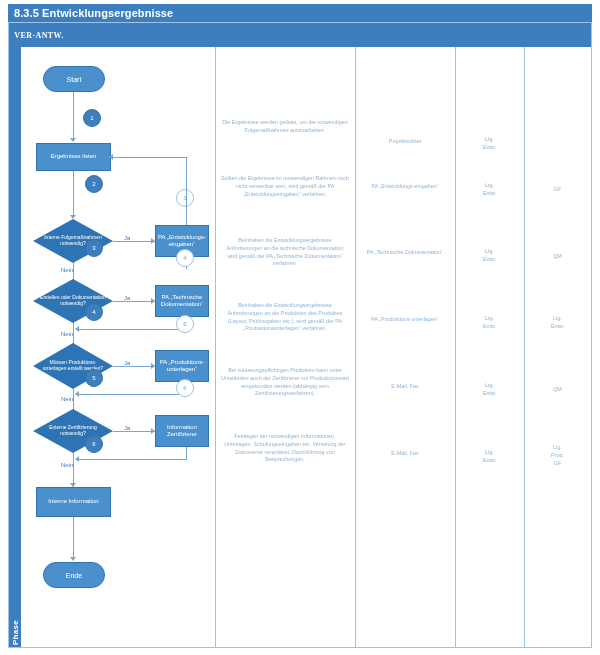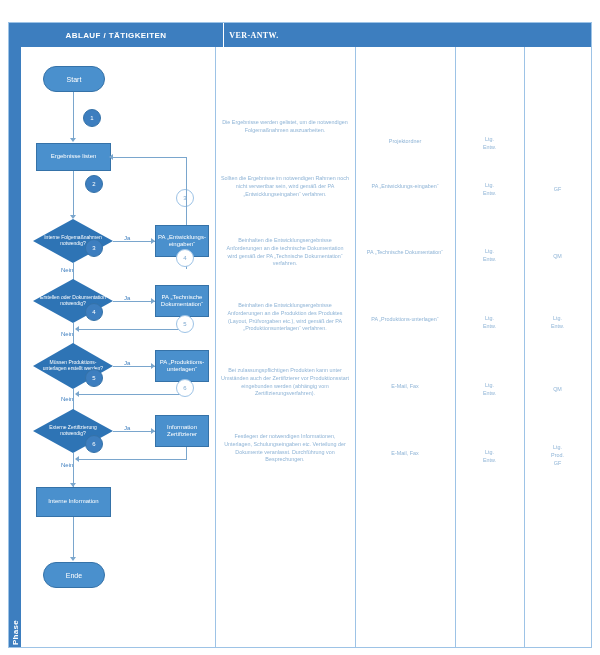--- a/index.html
+++ b/index.html
@@ -127,25 +127,25 @@
     font-size:5.4px;line-height:1.45;box-sizing:border-box;padding:0 6px;
   }
   .cell-text.doc{font-size:5.4px;}
   .cell-text.resp{font-size:5.4px;line-height:1.5;}
 </style>
 </head>
 <body>
 
 <div class="page">
 
+  <div class="title-bar">8.3.5 Entwicklungsergebnisse</div>
 
   <div class="frame"></div>
 
   <div class="header-row">
-    <div class="header-cell c1">ABLAUF / TÄTIGKEITEN</div>
     <div class="header-cell c4">VER-ANTW.</div>
   </div>
 
   <div class="phase-band">
     <div class="phase-label">Phase</div>
   </div>
 
   <div class="col-sep" style="left:215px"></div>
   <div class="col-sep" style="left:355px"></div>
   <div class="col-sep" style="left:455px"></div>

